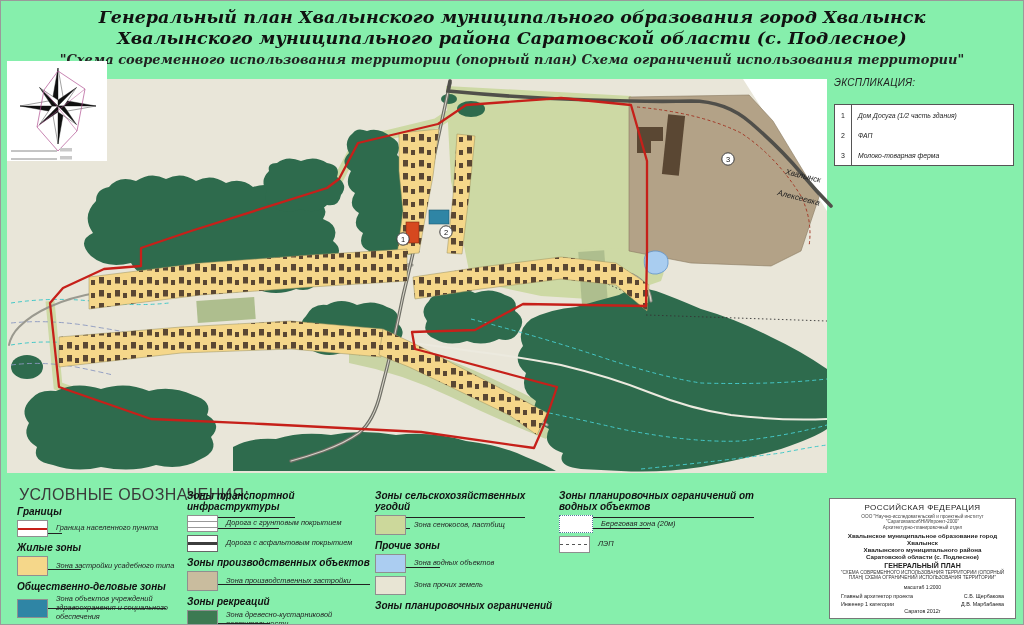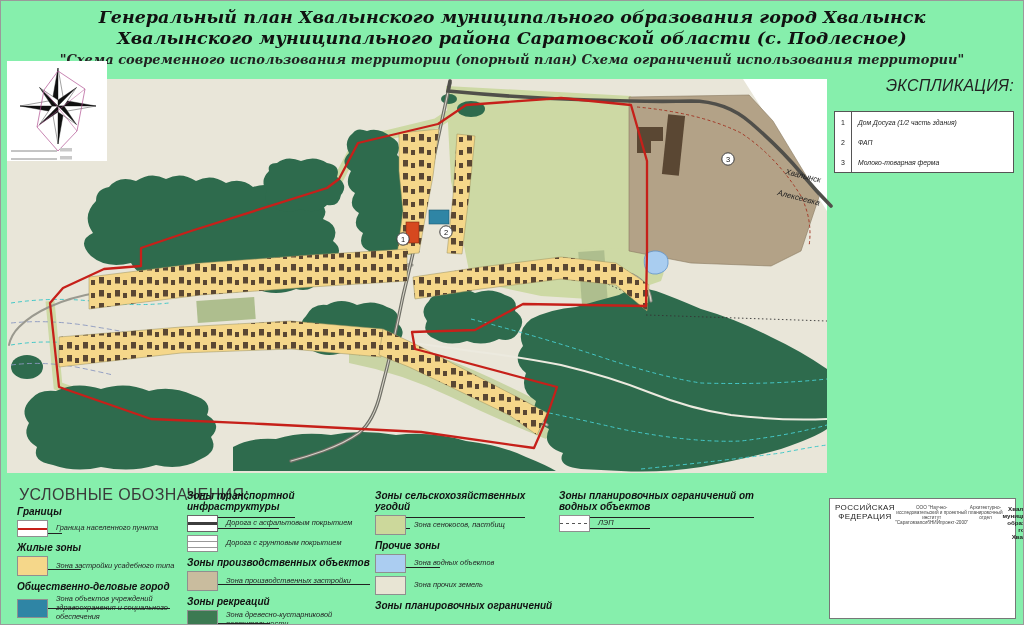--- a/index.html
+++ b/index.html
@@ -5,21 +5,21 @@
   html,body{margin:0;padding:0;background:#fff;}
   .page{position:relative;width:1024px;height:625px;background:#86efac;border:1px solid #9a9a9a;box-sizing:border-box;overflow:hidden;font-family:"Liberation Sans",sans-serif;}
   
   .hdr{position:absolute;top:6px;left:0;right:0;text-align:center;color:#111;}
   .hdr .t1,.hdr .t2{font-family:"DejaVu Serif",serif;font-style:italic;font-weight:700;font-size:17.5px;line-height:1.22;}
   .hdr .t3{font-family:"DejaVu Serif",serif;font-style:italic;font-weight:700;font-size:13px;margin-top:2px;color:#222;}
   
   .mapwrap{position:absolute;left:0;top:0;}
   
   .expl{position:absolute;left:833px;top:76px;width:180px;}
-  .expl .et{font-style:italic;font-size:16px;color:#222;text-align:right;margin-bottom:16px;letter-spacing:.3px;}
+  .expl .et{font-style:italic;font-size:10px;color:#222;text-align:left;margin-bottom:16px;letter-spacing:.3px;}
   .expl .ebox{border:1px solid #555;background:#fff;}
   .expl .erow{display:flex;align-items:center;height:20px;}
   .expl .enum{width:16px;text-align:center;font-size:7px;color:#222;border-right:1px solid #555;align-self:stretch;display:flex;align-items:center;justify-content:center;}
   .expl .etxt{font-style:italic;font-size:6.8px;color:#222;padding-left:6px;}
   
   .leg-title{position:absolute;left:18px;top:485px;font-size:16px;color:#3a3a3a;letter-spacing:.4px;}
   .lcol{position:absolute;top:484px;}
   .lcol.c1{left:16px;width:168px;padding-top:16px;}
   .lcol.c2{left:186px;width:186px;}
   .lcol.c3{left:374px;width:182px;}
@@ -41,21 +41,21 @@
   .sw-garden{background:#b5c585;height:20px;}
   .sw-water{background:#abcdf1;height:19px;}
   .sw-other-land{background:#e8e5d4;height:19px;}
   .sw-shore{border:1px dotted #56789a;height:18px;width:34px;}
   .sw-water-protect{border:1.3px dashed #3fc6c6;background:#f0fbf8;height:18px;width:34px;}
   .sw-power-line{background-image:repeating-linear-gradient(90deg,#555 0 3px,transparent 3px 6px);background-size:100% 1px;background-position:center;background-repeat:no-repeat;}
   .sw-transformer{height:20px;width:22px;}
   .sw-transformer::after{content:"";position:absolute;left:7px;top:4px;width:7px;height:10px;background:#e8d823;border:1px solid #222;}
   .sw-transformer::before{content:"";position:absolute;left:10px;top:7px;width:1.5px;height:5px;background:#222;z-index:1;transform:rotate(20deg);}
   
-  .stamp{position:absolute;left:828px;top:497px;width:187px;height:121px;border:1px solid #777;background:#fff;box-sizing:border-box;padding:4px 5px 0;display:flex;flex-direction:row;text-align:center;color:#222;}
+  .stamp{position:absolute;left:828px;top:497px;width:187px;height:121px;border:1px solid #777;background:#fff;box-sizing:border-box;padding:4px 5px 0;display:flex;flex-direction:column;text-align:center;color:#222;}
   .stamp .s-country{font-size:8px;letter-spacing:.4px;}
   .stamp .s-org,.stamp .s-dept{font-size:4.7px;color:#444;margin-top:1.5px;}
   .stamp .s-b{font-size:6.2px;font-weight:700;margin-top:1.5px;}
   .stamp .s-doc{font-size:7px;font-weight:700;margin-top:2px;}
   .stamp .s-scheme{font-size:4.7px;margin-top:1.5px;color:#333;}
   .stamp .s-scale{font-size:5px;margin-top:4px;}
   .stamp .s-row{display:flex;justify-content:space-between;font-size:5.4px;margin-top:2.5px;padding:0 6px;}
   .stamp .s-foot{font-size:5.4px;margin-top:1px;}
 </style>
 </head>
@@ -245,37 +245,37 @@
     <div class="gh"><span>Границы</span></div>
     <div class="li">
         <span class="sw sw-boundary"></span>
         <span class="lbl">Граница населенного пункта</span>
       </div>
     <div class="gh"><span>Жилые зоны</span></div>
     <div class="li">
         <span class="sw sw-residential"></span>
         <span class="lbl">Зона застройки усадебного типа</span>
       </div>
-    <div class="gh"><span>Общественно-деловые город</span></div>
+    <div class="gh"><span>Общественно-деловые зоны</span></div>
     <div class="li">
         <span class="sw sw-health"></span>
         <span class="lbl">Зона объектов учреждений здравоохранения и социального обеспечения</span>
       </div>
   </div>
 
   <div class="lcol c2">
     <div class="gh"><span>Зоны транспортной инфраструктуры</span></div>
     <div class="li">
+        <span class="sw sw-road-dirt"></span>
+        <span class="lbl">Дорога с грунтовым покрытием</span>
+      </div>
+    <div class="li">
         <span class="sw sw-road-asphalt"></span>
         <span class="lbl">Дорога с асфальтовым покрытием</span>
       </div>
-    <div class="li">
-        <span class="sw sw-road-dirt"></span>
-        <span class="lbl">Дорога с грунтовым покрытием</span>
-      </div>
     <div class="gh"><span>Зоны производственных объектов</span></div>
     <div class="li">
         <span class="sw sw-industrial"></span>
         <span class="lbl">Зона производственных застройки</span>
       </div>
     <div class="gh"><span>Зоны рекреаций</span></div>
     <div class="li">
         <span class="sw sw-forest"></span>
         <span class="lbl">Зона древесно-кустарниковой растительности</span>
       </div>
@@ -295,20 +295,24 @@
     <div class="li">
         <span class="sw sw-other-land"></span>
         <span class="lbl">Зона прочих земель</span>
       </div>
     <div class="gh"><span>Зоны планировочных ограничений</span></div>
 
   </div>
 
   <div class="lcol c4">
     <div class="gh"><span>Зоны планировочных ограничений от водных объектов</span></div>
+    <div class="li">
+        <span class="sw sw-shore"></span>
+        <span class="lbl">Береговая зона (20м)</span>
+      </div>
     <div class="li">
         <span class="sw sw-power-line"></span>
         <span class="lbl">ЛЭП</span>
       </div>
   </div>
 
   <div class="stamp">
     <div class="s-country">РОССИЙСКАЯ ФЕДЕРАЦИЯ</div>
     <div class="s-org">ООО "Научно-исследовательский и проектный институт "СаратовзапсибНИИпроект-2000"</div>
     <div class="s-dept">Архитектурно-планировочный отдел</div>

